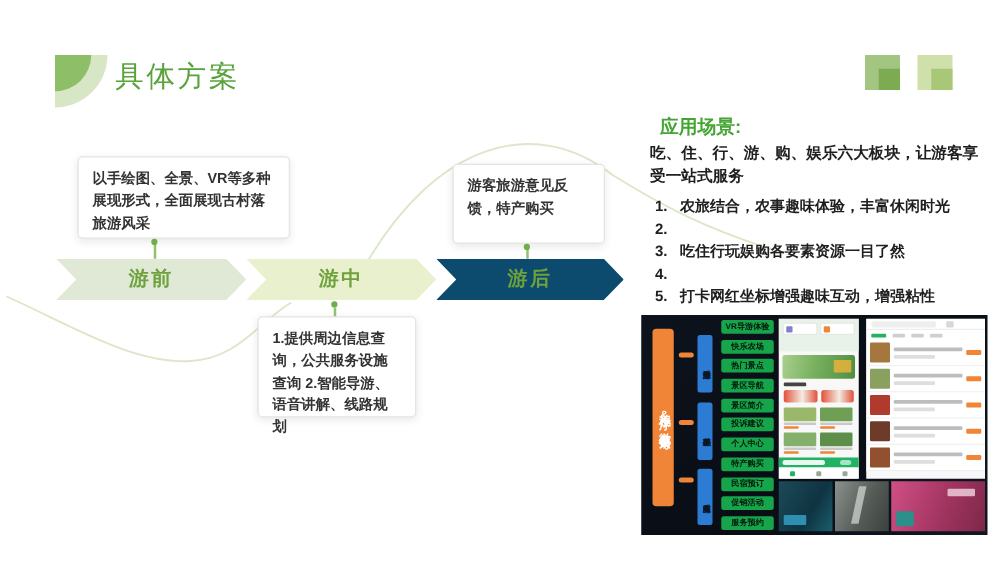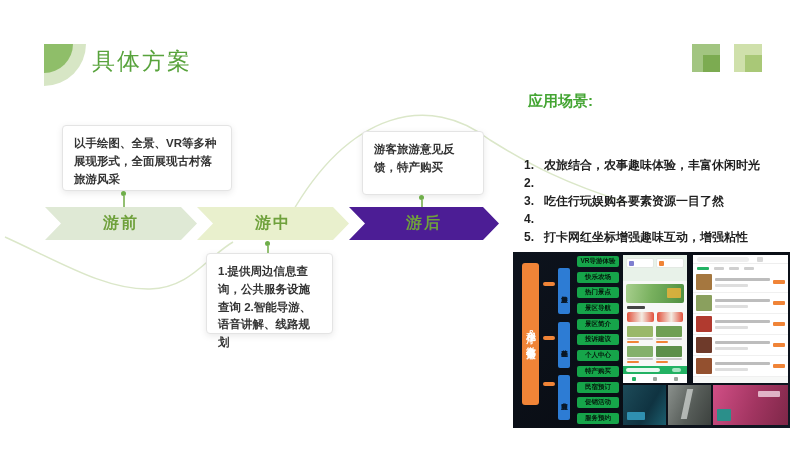--- a/index.html
+++ b/index.html
@@ -30,21 +30,21 @@
   
   .conn-line { position:absolute; width:1.5px; background:#93bf72; }
   .conn-dot { position:absolute; width:5px; height:5px; border-radius:50%; background:#6fae4a; }
 
   
   .arrow { position:absolute; top:207px; height:33px; display:flex; align-items:center; justify-content:center;
     clip-path:polygon(0% 0%, calc(100% - 16px) 0%, 100% 50%, calc(100% - 16px) 100%, 0% 100%, 16px 50%);
     font-size:16px; font-weight:700; color:#6fa13c; letter-spacing:2px; }
   .arrow1 { left:45px;  width:152px; background:#dfe9d5; }
   .arrow2 { left:197px; width:152px; background:#e9f0cd; }
-  .arrow3 { left:349px; width:150px; background:#4c1d95; }
+  .arrow3 { left:349px; width:150px; background:#0c4a6e; }
 
   
   .app-heading { position:absolute; left:528px; top:92px; font-size:15px; font-weight:700; color:#44a533; }
   .app-intro { position:absolute; left:520px; top:113px; width:272px; font-size:12.5px; font-weight:600;
     color:#1f1f1f; line-height:1.55; }
   .app-list { position:absolute; left:524px; top:156px; width:268px; }
   .app-item { display:flex; font-size:12px; font-weight:600; color:#1f1f1f; line-height:18px; }
   .app-item .num { width:20px; flex:none; }
 
   
@@ -157,20 +157,21 @@
     <span>游前</span>
   </div>
   <div class="arrow arrow2">
     <span>游中</span>
   </div>
   <div class="arrow arrow3">
     <span>游后</span>
   </div>
 
   <div class="app-heading">应用场景:</div>
+  <div class="app-intro">吃、住、行、游、购、娱乐六大板块，让游客享受一站式服务</div>
   <div class="app-list">
     <div class="app-item">
       <span class="num">1.</span>
       <span>农旅结合，农事趣味体验，丰富休闲时光</span>
     </div>
     <div class="app-item">
       <span class="num">2.</span>
     </div>
     <div class="app-item">
       <span class="num">3.</span>

